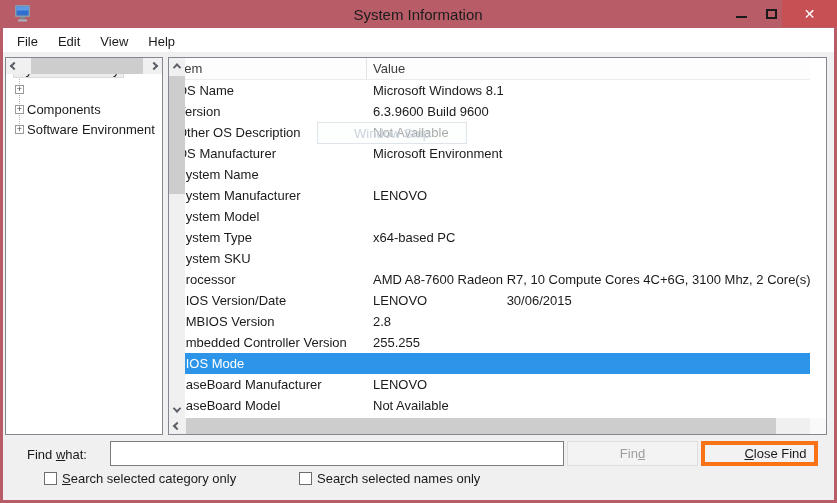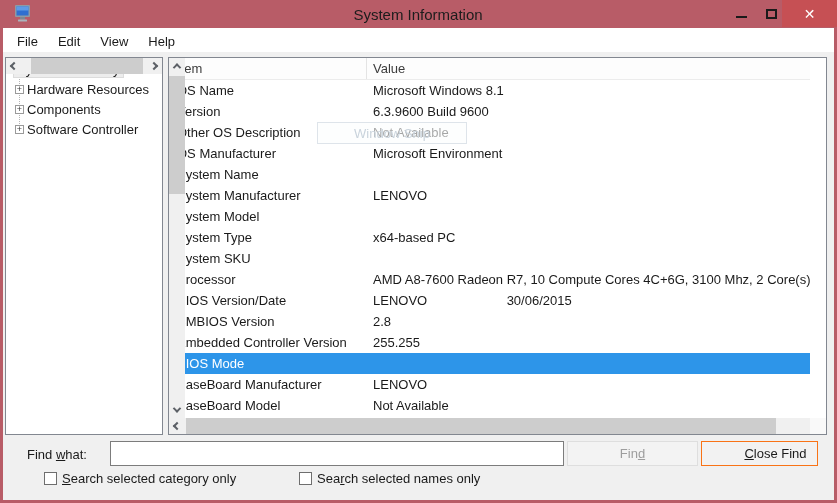--- a/index.html
+++ b/index.html
@@ -85,21 +85,21 @@
   #tree-hsb .sb-thumb { position:absolute; left:25px; width:112px; }
   .sb-rel { position:relative; }
   
   #find-label { position:absolute; left:24px; top:419px; }
   #find-input { position:absolute; left:107px; top:413px; width:454px; height:25px;
                 border:1px solid #7c7c7c; background:#fff; font:inherit; padding:0 5px; }
   .btn { position:absolute; top:413px; height:25px; display:flex; align-items:center;
          justify-content:center; }
   #find-btn { left:564px; width:131px; background:#f3f3f3; border:1px solid #dedede;
               color:#9d9d9d; }
-  #close-find-btn { left:698px; width:117px; background:#f2f2f2; border:1px solid #f97316;padding-left:32px; }
+  #close-find-btn { left:698px; width:117px; background:#f2f2f2; border:4px solid #f97316;padding-left:32px; }
   .checkbox-row { position:absolute; top:443px; display:flex; align-items:center;margin-left:36px; }
   #check1 { left:5px; } #check2 { left:260px; }
   .cb-box { width:13px; height:13px; border:1px solid #6e6e6e; background:#fff;
             margin-right:5px; flex:0 0 auto; }
   .u { text-decoration:underline; }
 </style>
 </head>
 <body>
 
 <div id="win">
@@ -133,29 +133,28 @@
       <span class="menu-item">Help</span>
     </div>
 
     <div id="tree-pane" class="pane">
       <div id="tree-guide"></div>
       <div class="tree-item" style="top:2px;">
         <span class="tree-root-label">System Summary</span>
       </div>
       <div class="tree-item" style="top:22px;">
         <span class="expander">+</span>
-        <span class="tree-child-label">Hardware Resources</span>
       </div>
       <div class="tree-item" style="top:42px;">
         <span class="expander">+</span>
         <span class="tree-child-label">Components</span>
       </div>
       <div class="tree-item" style="top:62px;">
         <span class="expander">+</span>
-        <span class="tree-child-label">Software Controller</span>
+        <span class="tree-child-label">Software Environment</span>
       </div>
       <div id="tree-hsb" class="sb sb-h sb-rel">
         <span class="sb-arrow">
             <span class="chev left"></span>
           </span>
         <span class="sb-thumb"></span>
         <span class="sb-arrow right-end">
             <span class="chev right"></span>
           </span>
       </div>

